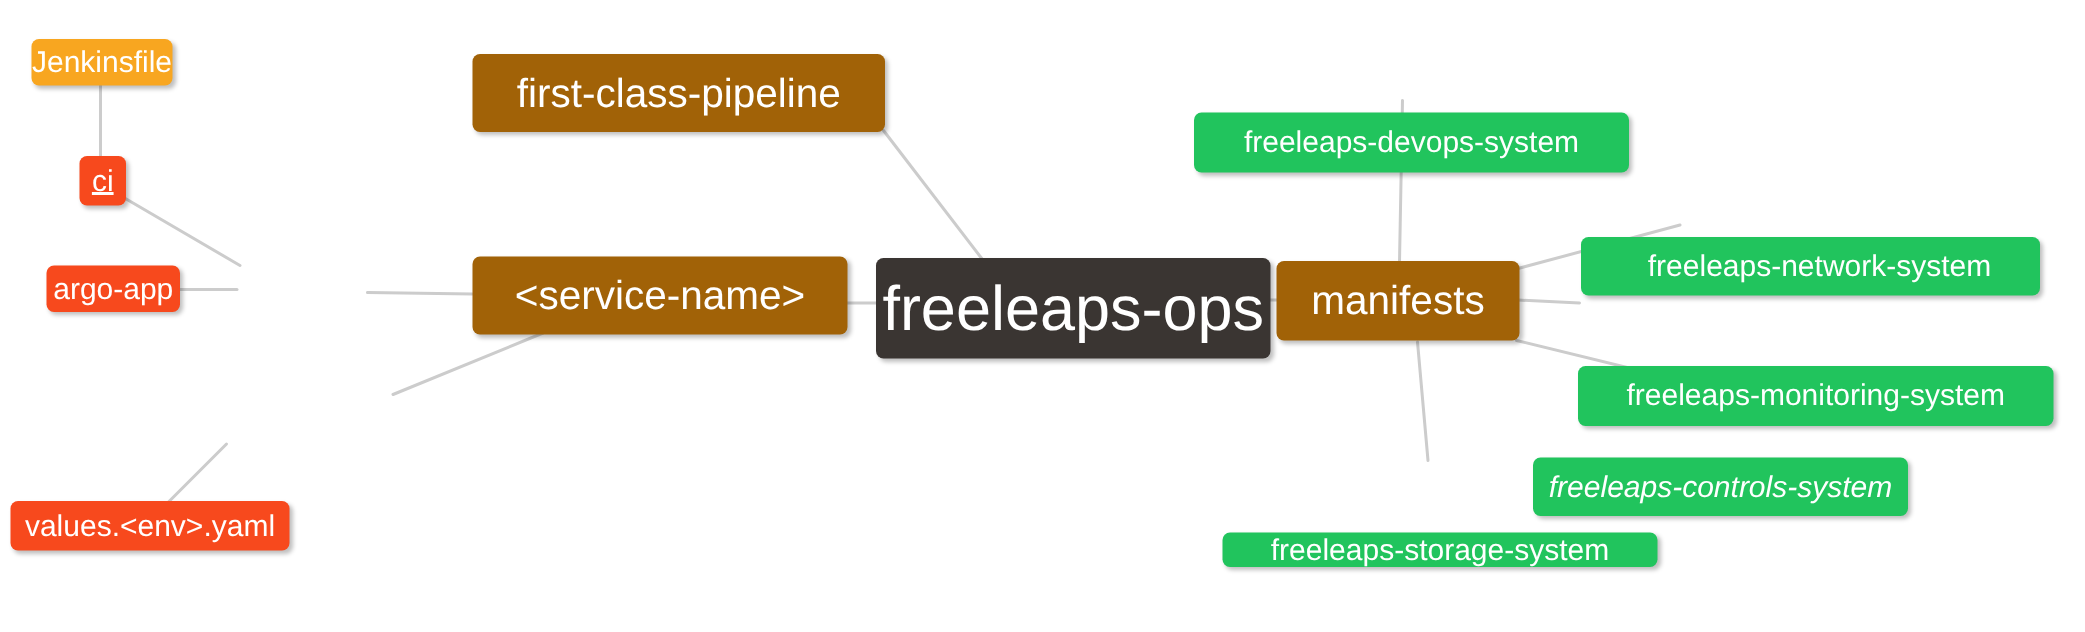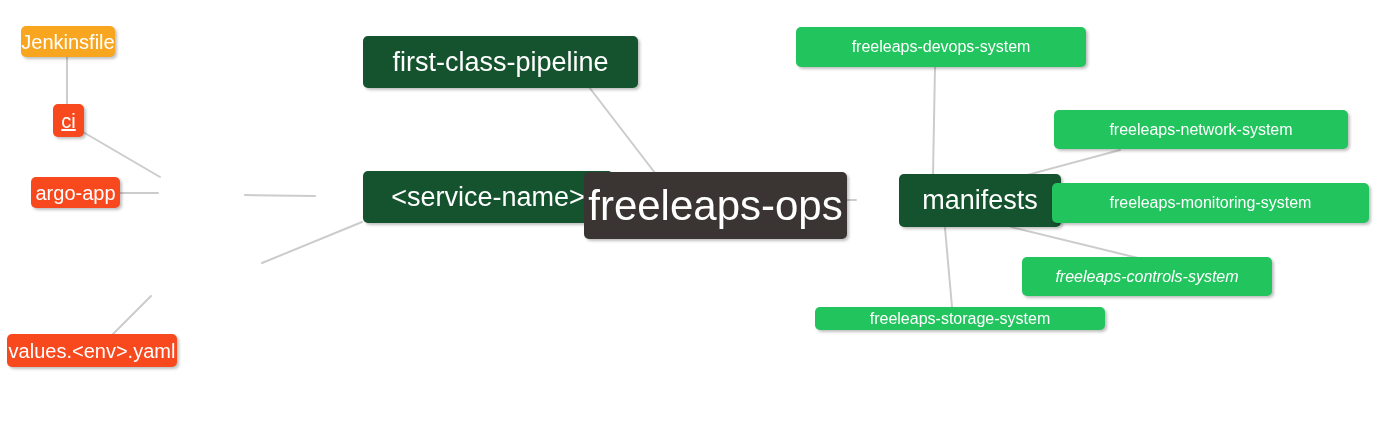--- a/index.html
+++ b/index.html
@@ -36,24 +36,24 @@
     border-radius: 5px;
     box-shadow: 2px 2px 3px rgba(0,0,0,0.25);
     white-space: nowrap;
     cursor: pointer;
     line-height: 1;
     user-select: none;
   }
   .c-orange { background: #F8A620; }
   .c-red    { background: #F7491D; }
   .c-green  { background: #21C45D; }
-  .c-blue   { background: #14532d; margin-left: 48px; }
+  .c-blue   { background: #a16207; }
   .c-dark   { background: #3A3532; }
   .s-sm { font-size: 20px; }
-  .s-md { font-size: 16px; }
+  .s-md { font-size: 20px; margin-top: 48px; }
   .s-lg { font-size: 27px; }
   .s-xl { font-size: 42px; }
 </style>
 </head>
 <body>
 
 <div class="canvas">
 
   <svg class="edges-svg" width="1390" height="421" viewBox="0 0 1390 421">
     <line x1="67" y1="57" x2="67" y2="105"></line>
@@ -73,33 +73,33 @@
   </svg>
 
   <div class="node c-orange s-sm" style="left:21px;  top:26px;  width:94px;  height:31px;">Jenkinsfile</div>
 
   <div class="node c-red s-sm" style="left:53px;  top:104px; width:31px;  height:33px;text-decoration:underline;">ci</div>
 
   <div class="node c-red s-sm" style="left:31px;  top:177px; width:89px;  height:31px;">argo-app</div>
 
 
 
-  <div class="node c-red s-sm" style="left:7px;   top:334px; width:170px; height:33px;">values.&lt;env&gt;.yaml</div>
+  <div class="node c-red s-sm" style="left:7px;   top:334px; width:186px; height:33px;">values.&lt;env&gt;.yaml</div>
 
   <div class="node c-blue s-lg" style="left:315px; top:36px;  width:275px; height:52px;">first-class-pipeline</div>
 
   <div class="node c-blue s-lg" style="left:315px; top:171px; width:250px; height:52px;">&lt;service-name&gt;</div>
 
   <div class="node c-dark s-xl" style="left:584px; top:172px; width:263px; height:67px;">freeleaps-ops</div>
 
   <div class="node c-blue s-lg" style="left:851px; top:174px; width:162px; height:53px;">manifests</div>
 
   <div class="node c-green s-md" style="left:796px; top:27px;  width:290px; height:40px;">freeleaps-devops-system</div>
 
-  <div class="node c-green s-md" style="left:1054px; top:110px; width:294px; height:39px;">freeleaps-network-system</div>
+  <div class="node c-green s-md" style="left:1054px; top:110px; width:294px; height:39px;padding-left:12px;">freeleaps-network-system</div>
 
-  <div class="node c-green s-md" style="left:1052px; top:183px; width:317px; height:40px;">freeleaps-monitoring-system</div>
+  <div class="node c-green s-md" style="left:1052px; top:196px; width:317px; height:40px;">freeleaps-monitoring-system</div>
 
   <div class="node c-green s-md" style="left:1022px; top:257px; width:250px; height:39px;font-style:italic;">freeleaps-controls-system</div>
 
   <div class="node c-green s-md" style="left:815px; top:307px; width:290px; height:23px;">freeleaps-storage-system</div>
 
 </div>
 
 </body></html>

